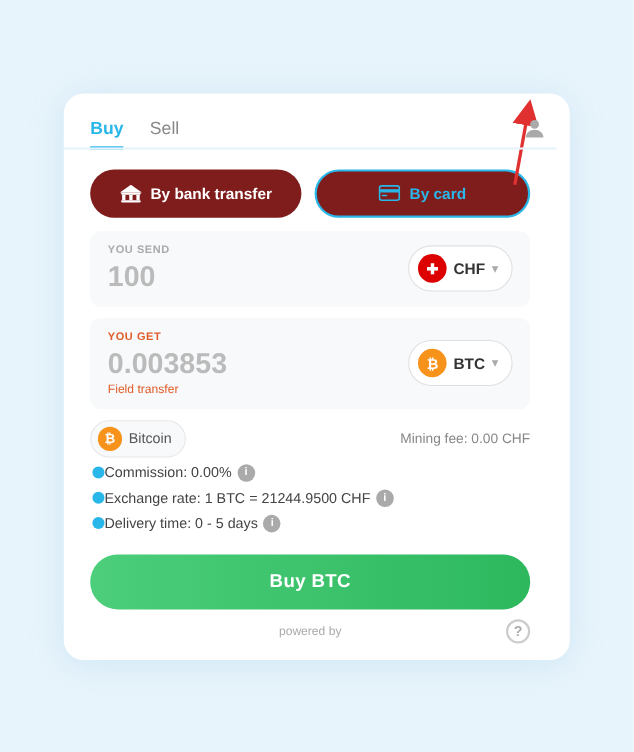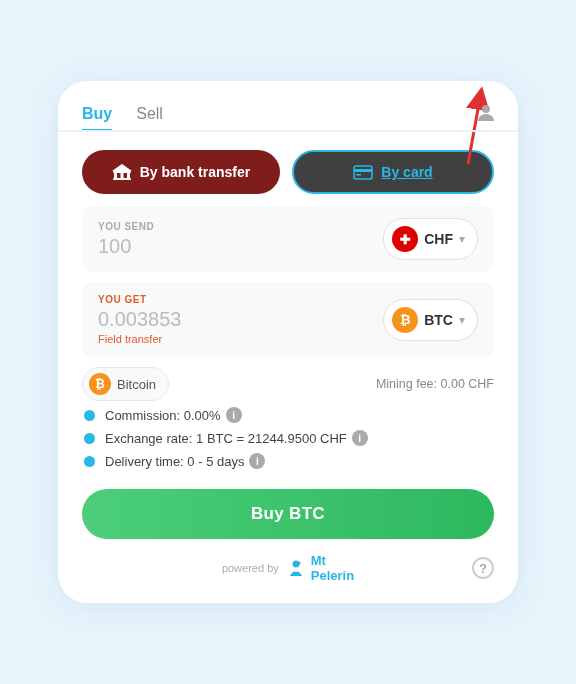--- a/index.html
+++ b/index.html
@@ -6,24 +6,24 @@
     body {
       background: #e8f4fb;
       display: flex;
       justify-content: center;
       align-items: center;
       min-height: 100vh;
       font-family: -apple-system, BlinkMacSystemFont, 'Segoe UI', sans-serif;
     }
     .card {
       background: #fff;
-      border-radius: 29px;
+      border-radius: 18px;
       box-shadow: 0 4px 32px rgba(100,180,230,0.18);
       width: 460px;
-      padding: 0 0 20px 0;
+      padding: 0 12px 20px 0;
       position: relative;
       overflow: visible;
     }
     
     .tabs {
       display: flex;
       align-items: flex-end;
       padding: 18px 24px 0 24px;
       position: relative;
     }
@@ -82,33 +82,32 @@
       font-size: 14px;
       font-weight: 600;
       display: flex;
       align-items: center;
       justify-content: center;
       gap: 8px;
       cursor: pointer;
     }
     .btn-card {
       flex: 1;
-      background: #404040;
+      background: #7f1d1d;
       color: #29b6e8;
       border: 2px solid #29b6e8;
       border-radius: 50px;
       padding: 12px 18px;
       font-size: 14px;
       font-weight: 600;
       display: flex;
       align-items: center;
       justify-content: center;
       gap: 8px;
       cursor: pointer;
-      text-decoration: underline;
     }
     
     .field-row {
       margin: 0 24px 10px 24px;
       background: #f7f9fb;
       border-radius: 10px;
       padding: 12px 16px;
       display: flex;
       align-items: center;
       justify-content: space-between;
@@ -118,23 +117,23 @@
       color: #e05c28;
       font-weight: 700;
       letter-spacing: 0.5px;
       text-transform: uppercase;
       margin-bottom: 3px;
     }
     .field-label.gray {
       color: #aaa;
     }
     .field-value {
-      font-size: 20px;
+      font-size: 26px;
       color: #bbb;
-      font-weight: 400;
+      font-weight: 700;
     }
     .field-error {
       font-size: 11px;
       color: #e05c28;
       margin-top: 2px;
     }
     .currency-selector {
       display: flex;
       align-items: center;
       gap: 6px;
@@ -204,21 +203,20 @@
       font-size: 12.5px;
       color: #888;
     }
     
     .details-section {
       margin: 4px 24px 14px 24px;
     }
     .detail-item {
       display: flex;
       align-items: center;
-      gap: 10px;
       margin-bottom: 7px;
       position: relative;
     }
     .dot {
       width: 11px;
       height: 11px;
       border-radius: 50%;
       background: #29b6e8;
       flex-shrink: 0;
       margin-left: 2px;
@@ -426,25 +424,16 @@
       </span>
     </div>
   </div>
 
   
   <button class="buy-btn">Buy BTC</button>
 
   
   <div class="footer">
     <span class="powered-by">powered by</span>
-    <div class="pelerin-logo">
-
-      <svg class="pelerin-icon" viewBox="0 0 22 22">
-        <circle cx="11" cy="7" r="3.5" fill="#29b6e8"></circle>
-        <path d="M5 19 Q8 13 11 15 Q14 13 17 19Z" fill="#29b6e8"></path>
-        <circle cx="14" cy="6" r="1.5" fill="#888"></circle>
-      </svg>
-      <span class="pelerin-text">Mt<br>Pelerin</span>
-    </div>
     <div class="help-icon">?</div>
   </div>
 
 </div>
 
 </body></html>

